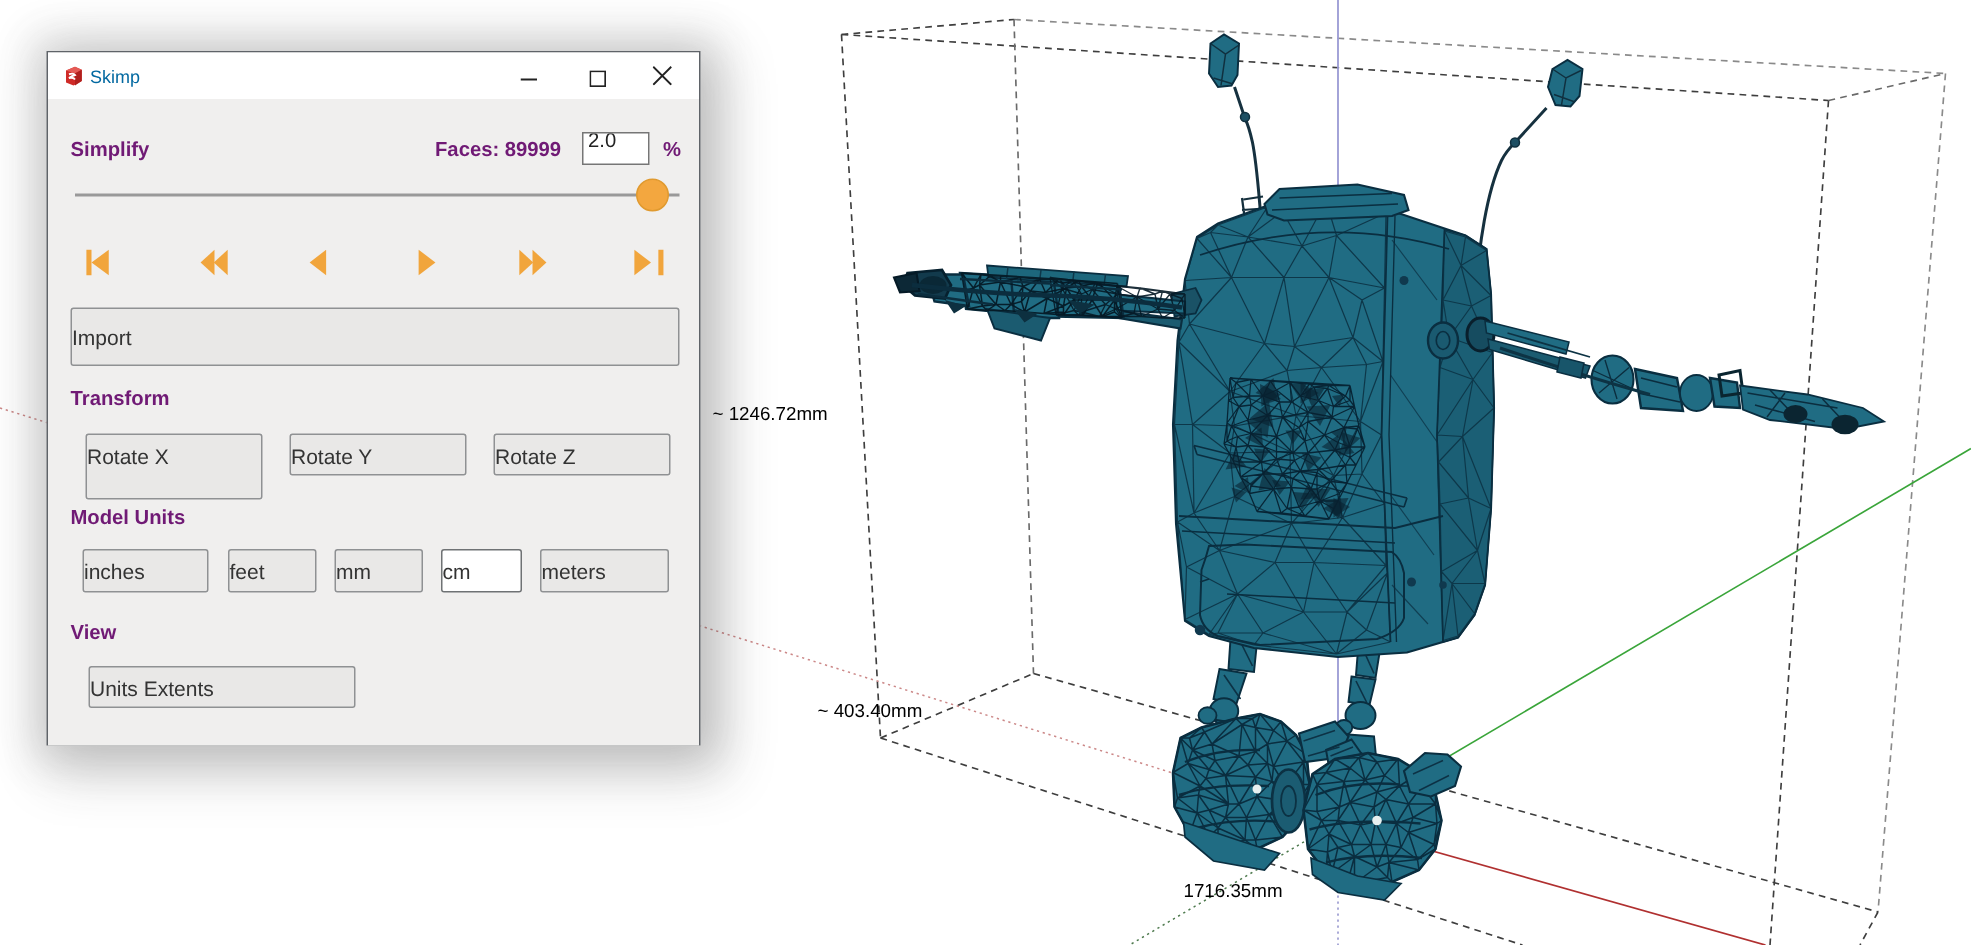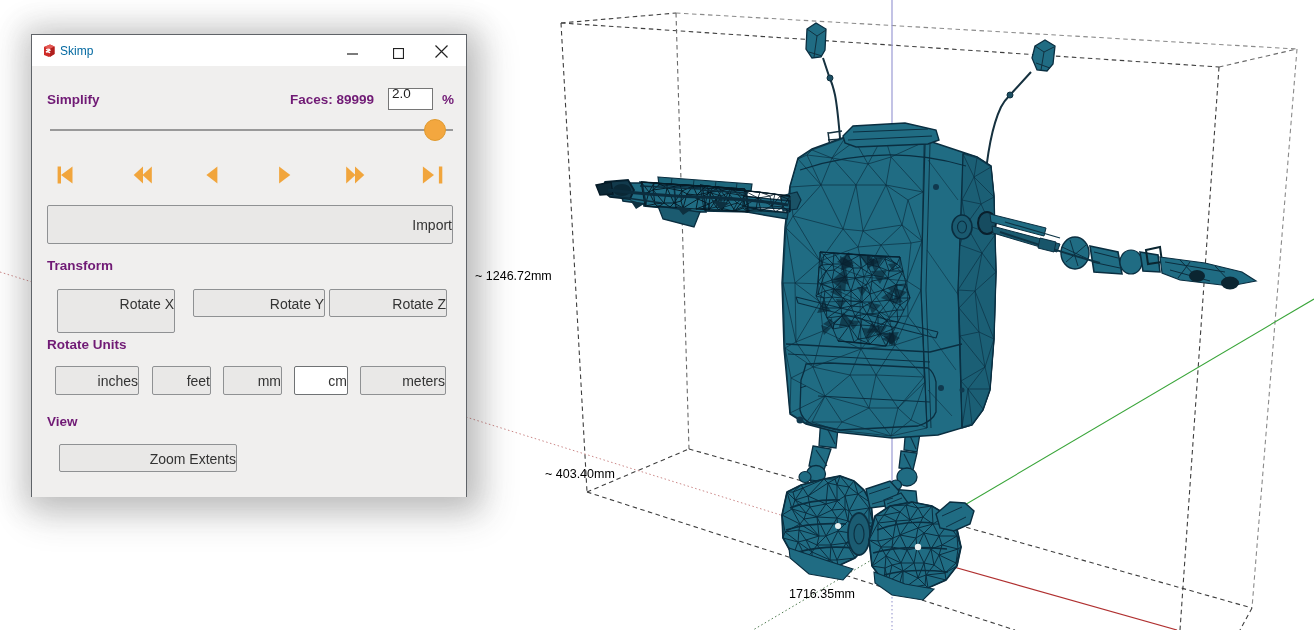--- a/index.html
+++ b/index.html
@@ -13,21 +13,21 @@
 .wbtn{position:absolute;top:10px}
 #dbody{position:absolute;left:0;top:31px;width:434px;height:431px;background:#f0efee}
 .lbl{position:absolute;font-size:13.5px;font-weight:bold;color:#701a75}
 #pct{position:absolute;left:356px;top:22px;width:45px;height:22px;border:1px solid #767676;
  font-family:"Liberation Sans",sans-serif;font-size:13.5px;padding:0 0 11px 3px;background:#fff;color:#222}
 #track{position:absolute;left:18px;top:63px;width:403px;height:2px;background:#999}
 #knob{position:absolute;left:392px;top:53px;width:22px;height:22px;border-radius:50%;
  background:#f3a73f;border:1px solid #e09a2f}
 #media{position:absolute;left:15px;top:96px}
 .btn{position:absolute;background:#e9e8e7;border:1px solid #8f9193;border-radius:2px;
- text-align:right;font-size:14px;color:#333}
+ text-align:left;font-size:14px;color:#333}
 .sel{background:#fff;border:1px solid #6f7274}
 </style></head>
 <body>
 <div id="stage">
 <svg width="1314" height="630" viewBox="0 0 1314 630" style="position:absolute;left:0;top:0">
       <line x1="561" y1="23" x2="676" y2="13" stroke="#3e3e3e" stroke-width="1.1" stroke-dasharray="4.5,3.5"></line>
 <line x1="561" y1="23" x2="1219" y2="67" stroke="#3e3e3e" stroke-width="1.1" stroke-dasharray="4.5,3.5"></line>
 <line x1="676" y1="13" x2="1297" y2="49" stroke="#8a8a8a" stroke-width="1.1" stroke-dasharray="4.5,3.5"></line>
 <line x1="1219" y1="67" x2="1297" y2="49" stroke="#6a6a6a" stroke-width="1.1" stroke-dasharray="4.5,3.5"></line>
 <line x1="561" y1="23" x2="587" y2="492" stroke="#3e3e3e" stroke-width="1.1" stroke-dasharray="4.5,3.5"></line>
@@ -216,25 +216,25 @@
     <polygon points="232.1,4.5 232.1,21.5 243.3,13"></polygon>
     <polygon points="299.2,4.5 299.2,21.5 308.5,13"></polygon>
             <polygon points="308,4.5 308,21.5 317.3,13"></polygon>
     <polygon points="375.9,4.5 375.9,21.5 387,13"></polygon>
             <rect x="391.9" y="4.5" width="3.4" height="17"></rect>
    </g>
   </svg>
   <div class="btn" style="left:15px;top:139px;width:406px;height:39px;line-height:39px">Import</div>
   <span class="lbl" style="left:15px;top:192px">Transform</span>
   <div class="btn" style="left:25px;top:223px;width:118px;height:44px;line-height:28px">Rotate X</div>
-  <div class="btn" style="left:161px;top:223px;width:132px;height:28px;line-height:28px">Rotate Y</div>
+  <div class="btn" style="left:161px;top:223px;width:118px;height:28px;line-height:28px">Rotate Y</div>
   <div class="btn" style="left:297px;top:223px;width:118px;height:28px;line-height:28px">Rotate Z</div>
-  <span class="lbl" style="left:15px;top:271px">Rotate Units</span>
+  <span class="lbl" style="left:15px;top:271px">Model Units</span>
   <div class="btn" style="left:23px;top:300px;width:84px;height:29px;line-height:29px">inches</div>
   <div class="btn" style="left:120px;top:300px;width:59px;height:29px;line-height:29px">feet</div>
   <div class="btn" style="left:191px;top:300px;width:59px;height:29px;line-height:29px">mm</div>
   <div class="btn sel" style="left:262px;top:300px;width:54px;height:29px;line-height:29px">cm</div>
   <div class="btn" style="left:328px;top:300px;width:86px;height:29px;line-height:29px">meters</div>
   <span class="lbl" style="left:15px;top:348px">View</span>
-  <div class="btn" style="left:27px;top:378px;width:178px;height:28px;line-height:28px">Zoom Extents</div>
+  <div class="btn" style="left:27px;top:378px;width:178px;height:28px;line-height:28px">Units Extents</div>
  </div>
 </div>
 
 </div>
 </body></html>

